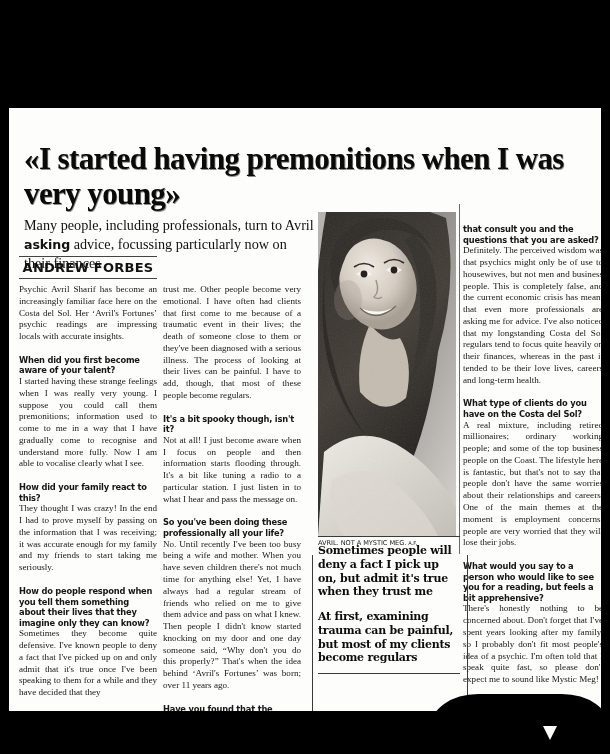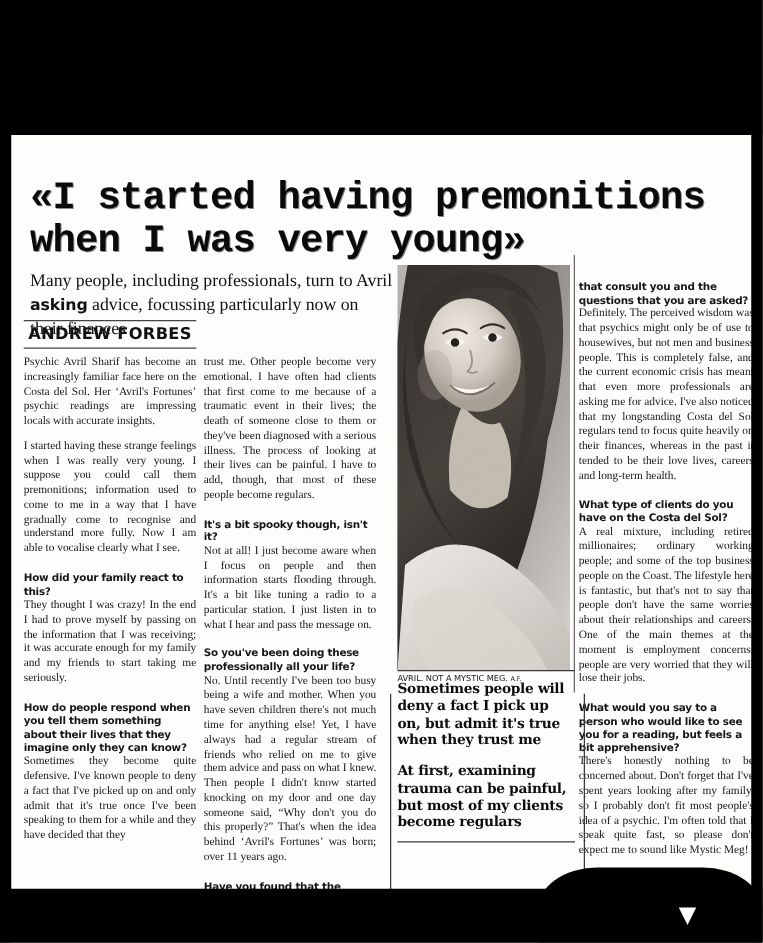--- a/index.html
+++ b/index.html
@@ -56,21 +56,21 @@
     border-right: 7px solid transparent;
     border-top: 14px solid #fdfdfb;
   }
 
   
   #headline {
     position: absolute;
     left: 16px;
     top: 12px;
     width: 560px;
-    font-family: Liberation Mono, monospace;
+    font-family: Liberation Serif, serif;
     font-weight: 700;
     font-size: 31px;
     line-height: 1.13;
     letter-spacing: -0.6px;
     color: #0a0a0a;
     text-shadow: 0.8px 0.8px 0 rgba(0,0,0,0.45);
   }
 
   
   #standfirst {
@@ -230,20 +230,21 @@
   </div>
 
   <div id="byline-block">
     <div class="rule-thin"></div>
     <div id="byline-text">ANDREW FORBES</div>
     <div class="rule-thin"></div>
   </div>
 
   <div class="col" id="col1">
       <p class="body lead">Psychic Avril Sharif has become an increasingly familiar face here on the Costa del Sol. Her ‘Avril's Fortunes’ psychic readings are impressing locals with accurate insights.</p>
+      <p class="q">When did you first become aware of your talent?</p>
       <p class="body">I started having these strange feelings when I was really very young. I suppose you could call them premonitions; information used to come to me in a way that I have gradually come to recognise and understand more fully. Now I am able to vocalise clearly what I see.</p>
       <p class="q">How did your family react to this?</p>
       <p class="body">They thought I was crazy! In the end I had to prove myself by passing on the information that I was receiving; it was accurate enough for my family and my friends to start taking me seriously.</p>
       <p class="q">How do people respond when you tell them something about their lives that they imagine only they can know?</p>
       <p class="body">Sometimes they become quite defensive. I've known people to deny a fact that I've picked up on and only admit that it's true once I've been speaking to them for a while and they have decided that they</p>
     </div>
 
   <div class="col" id="col2">
       <p class="body">trust me. Other people become very emotional. I have often had clients that first come to me because of a traumatic event in their lives; the death of someone close to them or they've been diagnosed with a serious illness. The process of looking at their lives can be painful. I have to add, though, that most of these people become regulars.</p>
       <p class="q">It's a bit spooky though, isn't it?</p>

